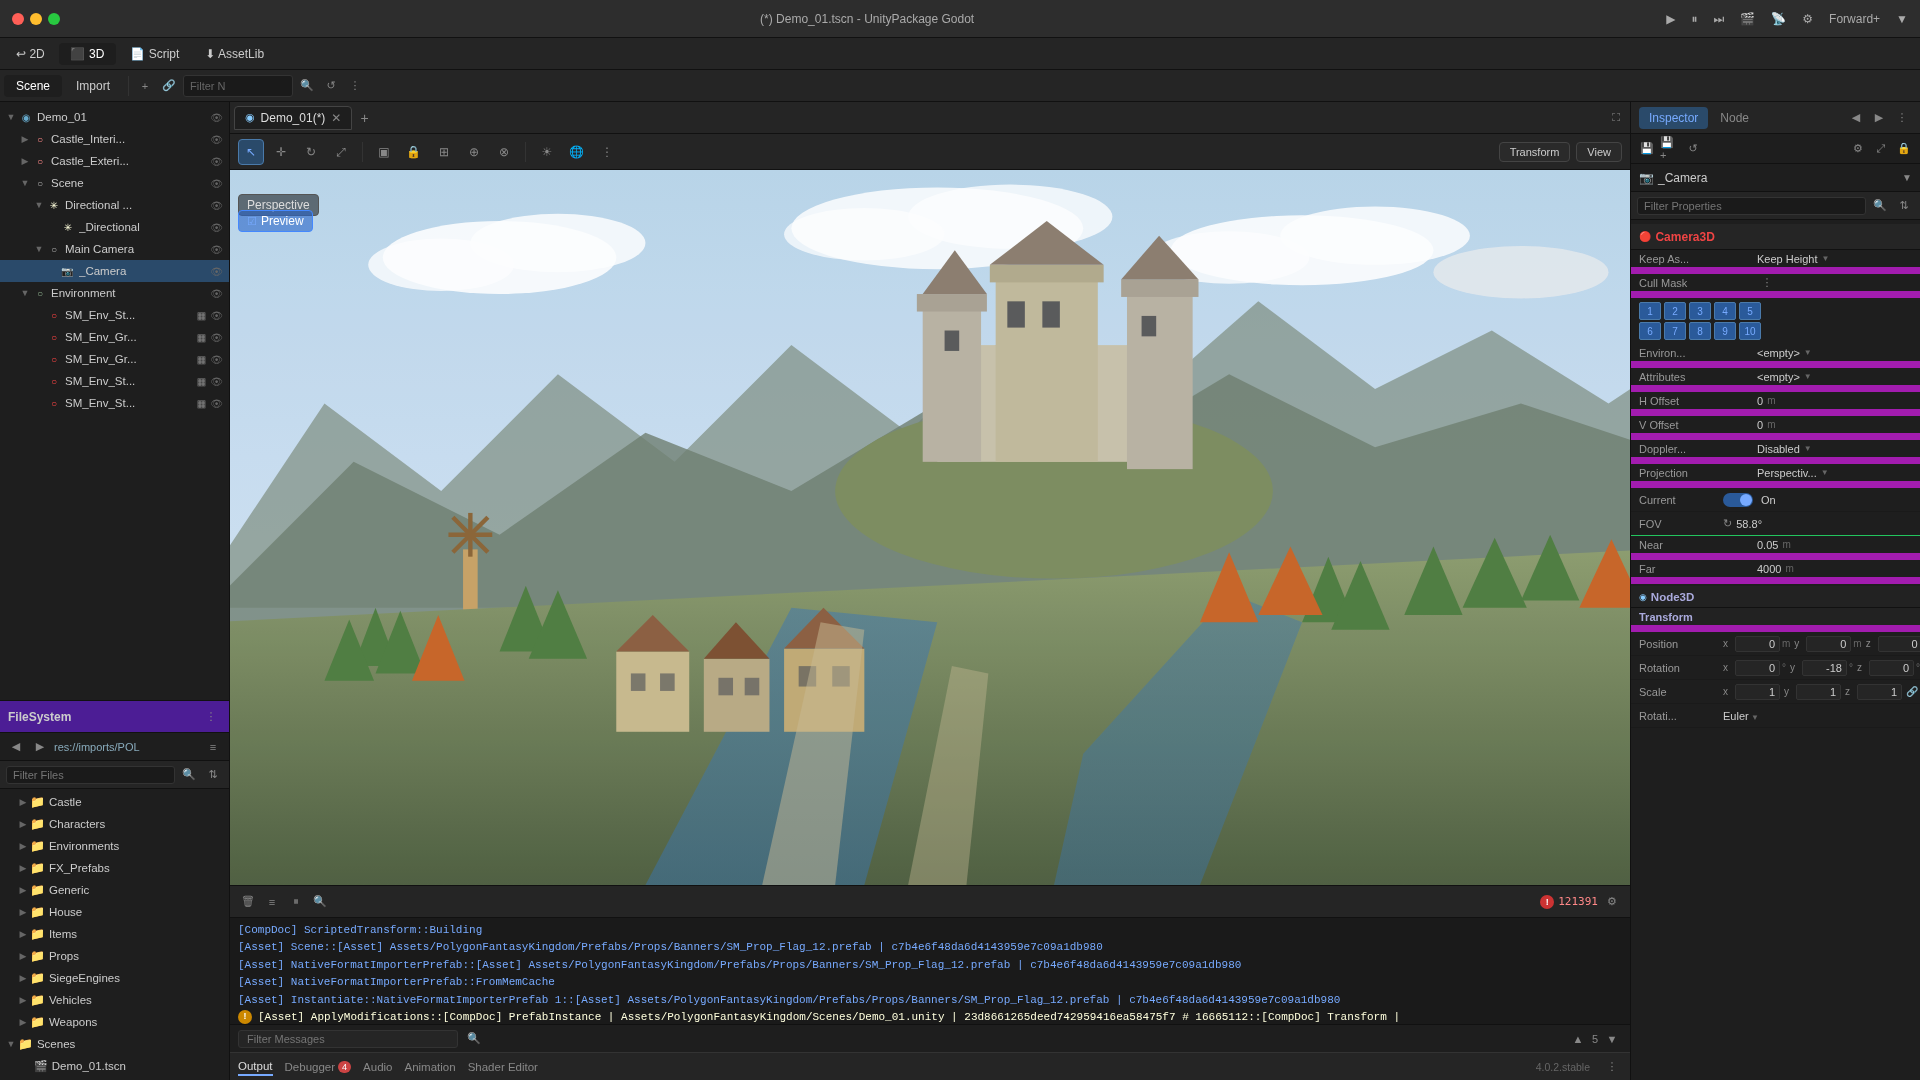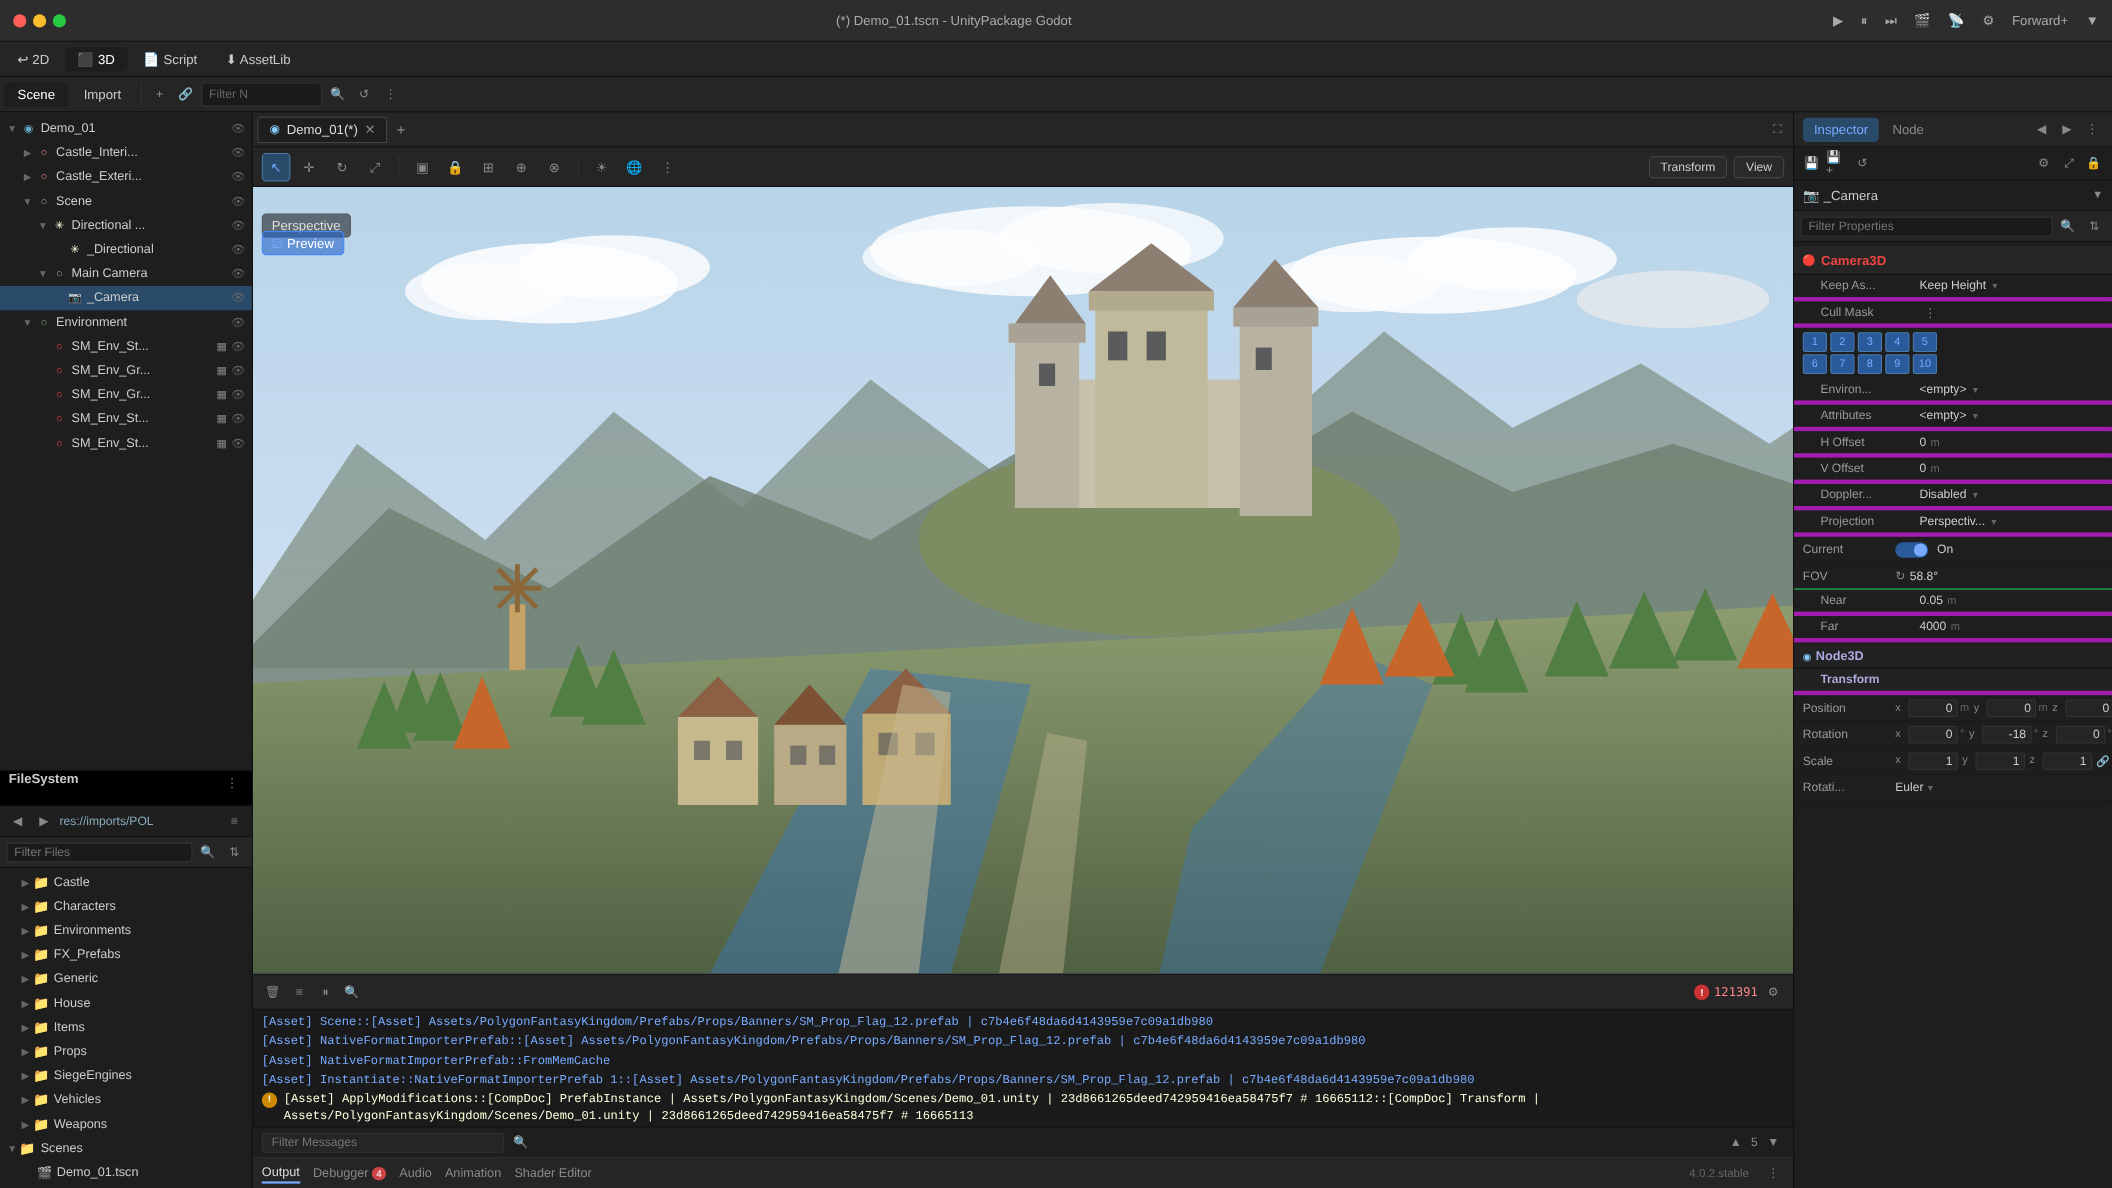--- a/index.html
+++ b/index.html
@@ -173,23 +173,23 @@
     
     .filesystem-panel {
       flex-shrink: 0;
       border-top: 1px solid #111;
       display: flex;
       flex-direction: column;
       height: 380px;
     }
     .fs-header {
       height: 32px;
-      background: #000000;
-      display: flex;
-      align-items: flex-start;
+      background: #4c1d95;
+      display: flex;
+      align-items: center;
       padding: 0 8px;
       border-bottom: 1px solid #111;
       gap: 4px;
     }
     .fs-title { font-size: 12px; font-weight: 600; color: #ccc; }
     .fs-nav {
       height: 28px;
       background: #1e1e1e;
       display: flex;
       align-items: center;
@@ -495,22 +495,23 @@
       font-size: 12px;
       color: #ef4444;
       font-weight: 600;
     }
     .section-icon { font-size: 10px; color: #f88; }
 
     .prop-row {
       display: flex;
       align-items: center;
       height: 24px;
-      padding: 0 24px;
-      border-bottom: 4px solid #a21caf;
+      padding: 0 8px;
+      border-bottom: 7px solid #a21caf;
+      gap: 28px;
     }
     .prop-label {
       width: 90px;
       font-size: 11px;
       color: #999;
       flex-shrink: 0;
     }
     .prop-value {
       flex: 1;
       font-size: 11px;
@@ -1143,20 +1144,23 @@
         <div class="icon-btn">🔍</div>
         <div class="console-right-icons">
           <div class="err-circle">!</div>
           <span style="font-size:11px;color:#f88;font-family:monospace;">121391</span>
           <div class="icon-btn">⚙</div>
         </div>
       </div>
 
       <div class="console-content">
         <div class="log-line">
+          <span class="log-text" style="color:#7af;">[CompDoc] ScriptedTransform::Building</span>
+        </div>
+        <div class="log-line">
           <span class="log-text" style="color:#7af;">[Asset] Scene::[Asset] Assets/PolygonFantasyKingdom/Prefabs/Props/Banners/SM_Prop_Flag_12.prefab | c7b4e6f48da6d4143959e7c09a1db980</span>
         </div>
         <div class="log-line">
           <span class="log-text" style="color:#7af;">[Asset] NativeFormatImporterPrefab::[Asset] Assets/PolygonFantasyKingdom/Prefabs/Props/Banners/SM_Prop_Flag_12.prefab | c7b4e6f48da6d4143959e7c09a1db980</span>
         </div>
         <div class="log-line">
           <span class="log-text" style="color:#7af;">[Asset] NativeFormatImporterPrefab::FromMemCache</span>
         </div>
         <div class="log-line">
           <span class="log-text" style="color:#7af;">[Asset] Instantiate::NativeFormatImporterPrefab 1::[Asset] Assets/PolygonFantasyKingdom/Prefabs/Props/Banners/SM_Prop_Flag_12.prefab | c7b4e6f48da6d4143959e7c09a1db980</span>

